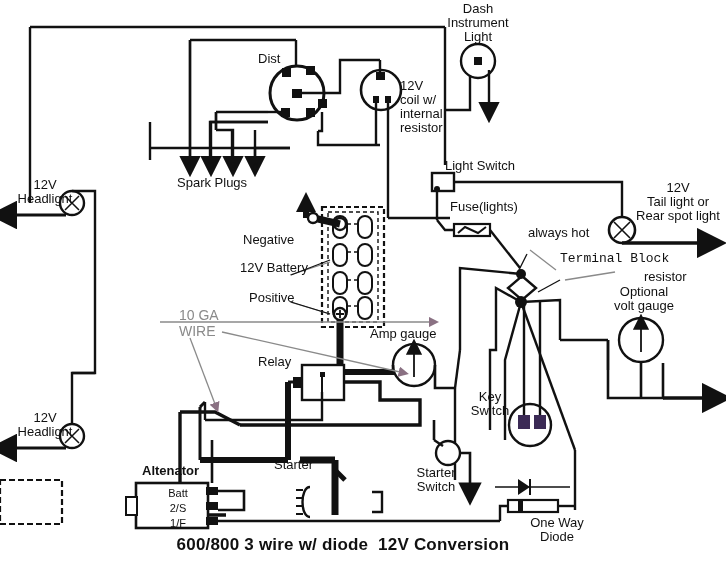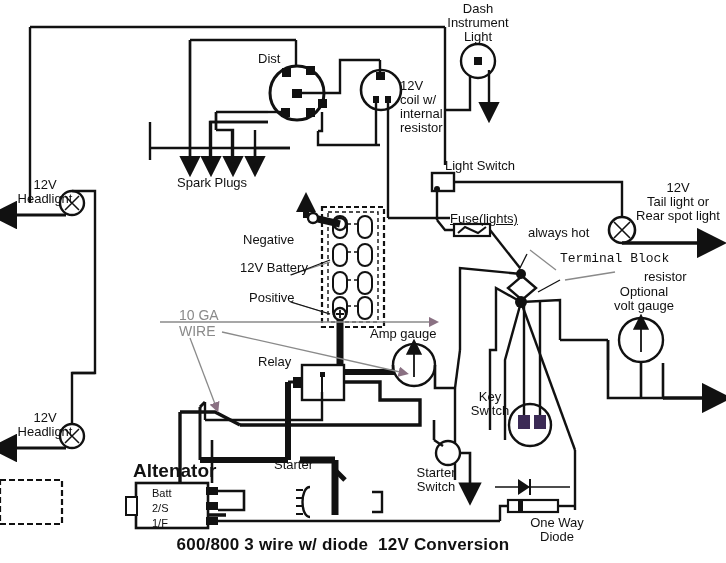--- a/index.html
+++ b/index.html
@@ -1,21 +1,21 @@
 <!DOCTYPE html>
 <html><head>
 <meta charset="utf-8">
 <style>
   html,body{margin:0;padding:0;background:#ffffff;}
   body{width:726px;height:563px;overflow:hidden;font-family:"Liberation Sans",sans-serif;}
   #stage{position:relative;width:726px;height:563px;background:#fff;}
   #stage svg{position:absolute;left:0;top:0;}
   .lbl{position:absolute;color:#111;font-family:"Liberation Sans",sans-serif;font-size:13px;line-height:14px;white-space:pre;}
   .lbl.c{text-align:center;}
-  .lbl.r{text-align:left;}
+  .lbl.r{text-align:center;}
   .gray{color:#8a8a8a;}
   .bold{font-weight:bold;}
   .small{font-size:11px;}
   .cap{font-size:17px;font-weight:bold;letter-spacing:0.2px;}
 </style>
 </head>
 <body>
 
 <div id="stage">
 
@@ -327,21 +327,21 @@
 internal
 resistor</div>
 
   <div class="lbl c" style="left:183px;top:160px;width:14px;">1</div>
   <div class="lbl c" style="left:204px;top:160px;width:14px;">2</div>
   <div class="lbl c" style="left:226px;top:160px;width:14px;">3</div>
   <div class="lbl c" style="left:248px;top:160px;width:14px;">4</div>
   <div class="lbl" style="left:177px;top:176px;">Spark Plugs</div>
 
   <div class="lbl" style="left:445px;top:159px;">Light Switch</div>
-  <div class="lbl" style="left:450px;top:212px;text-decoration:underline;">Fuse(lights)</div>
+  <div class="lbl" style="left:450px;top:200px;">Fuse(lights)</div>
 
   <div class="lbl c" style="left:8px;top:178px;width:74px;">12V
 Headlight</div>
   <div class="lbl c" style="left:8px;top:411px;width:74px;">12V
 Headlight</div>
   <div class="lbl c" style="left:630px;top:181px;width:96px;">12V
 Tail light or
 Rear spot light</div>
 
   <div class="lbl" style="left:243px;top:233px;">Negative</div>
@@ -351,21 +351,21 @@
 WIRE</div>
 
   <div class="lbl" style="left:370px;top:327px;">Amp gauge</div>
   <div class="lbl" style="left:258px;top:355px;">Relay</div>
   <div class="lbl" style="left:274px;top:458px;">Starter</div>
   <div class="lbl c" style="left:406px;top:466px;width:60px;">Starter
 Switch</div>
   <div class="lbl c" style="left:524px;top:516px;width:66px;">One Way
 Diode</div>
 
-  <div class="lbl bold" style="left:133px;top:464px;font-size:19px;">Altenator</div>
+  <div class="lbl bold" style="left:142px;top:464px;font-size:13px;">Altenator</div>
   <div class="lbl small r" style="left:152px;top:486px;width:52px;">Batt</div>
   <div class="lbl small r" style="left:152px;top:501px;width:52px;">2/S</div>
   <div class="lbl small r" style="left:152px;top:516px;width:52px;">1/F</div>
 
   <div class="lbl" style="left:528px;top:226px;">always hot</div>
   <div class="lbl" style="left:560px;top:252px;font-family:Liberation Mono, monospace;">Terminal Block</div>
   <div class="lbl" style="left:644px;top:270px;">resistor</div>
   <div class="lbl c" style="left:602px;top:285px;width:84px;">Optional
 volt gauge</div>
   <div class="lbl c" style="left:455px;top:390px;width:46px;padding-left:12px;">Key

